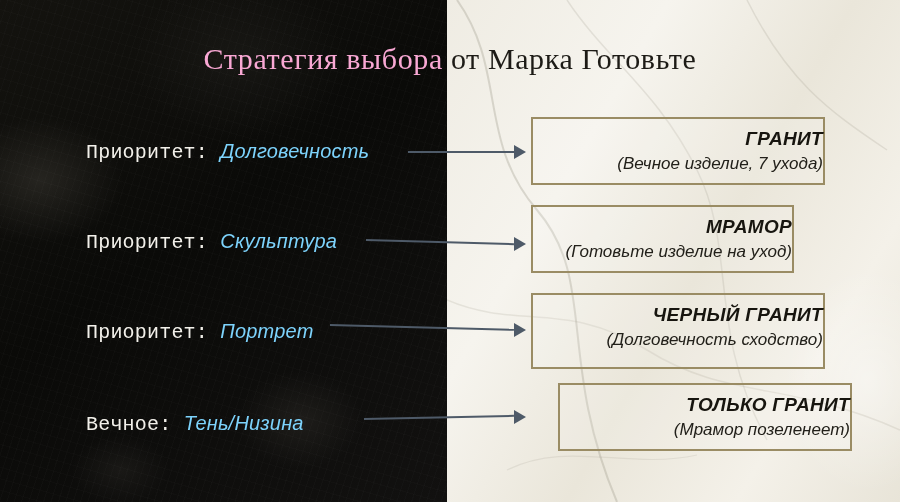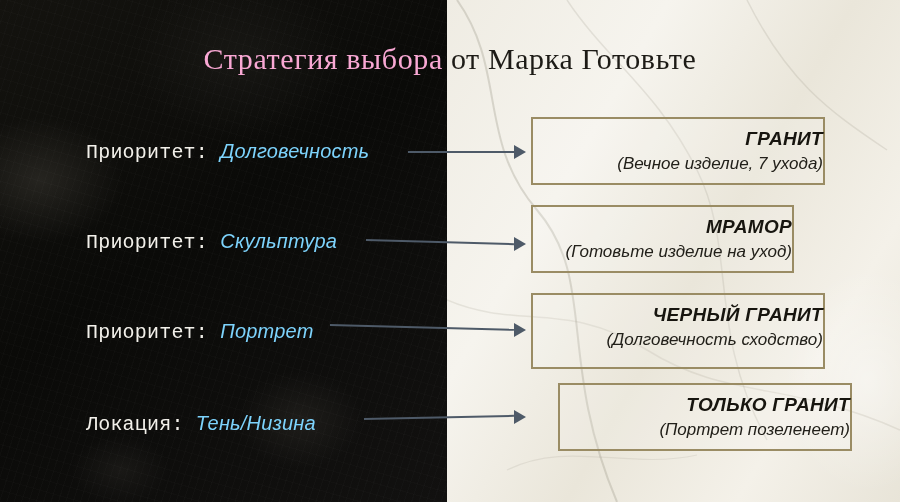--- a/index.html
+++ b/index.html
@@ -164,24 +164,24 @@
   <div class="arrow" style="left:330px; top:318px; width:196px;">
     <div class="shaft" style="width:184px; transform: rotate(1.5deg); transform-origin: left center;"></div>
     <div class="head" style="left:184px; top:5px;"></div>
   </div>
   <div class="box" style="left:531px; top:293px; width:294px; height:76px;">
     <span class="head-text">ЧЕРНЫЙ ГРАНИТ</span>
     <span class="sub-text">(Долговечность сходство)</span>
   </div>
 
   <div class="row-label" style="top:412px;">
-    <span class="lead">Локация: </span><span class="value">Тень/Низина</span>
+    <span class="lead">Вечное: </span><span class="value">Тень/Низина</span>
   </div>
   <div class="arrow" style="left:364px; top:412px; width:162px;">
     <div class="shaft" style="width:150px; transform: rotate(-1.2deg); transform-origin: left center;"></div>
     <div class="head" style="left:150px; top:-2px;"></div>
   </div>
   <div class="box" style="left:531px; top:383px; width:294px; height:68px;margin-left:27px;">
     <span class="head-text">ТОЛЬКО ГРАНИТ</span>
-    <span class="sub-text">(Портрет позеленеет)</span>
+    <span class="sub-text">(Мрамор позеленеет)</span>
   </div>
 
 </div>
 
 </body></html>

